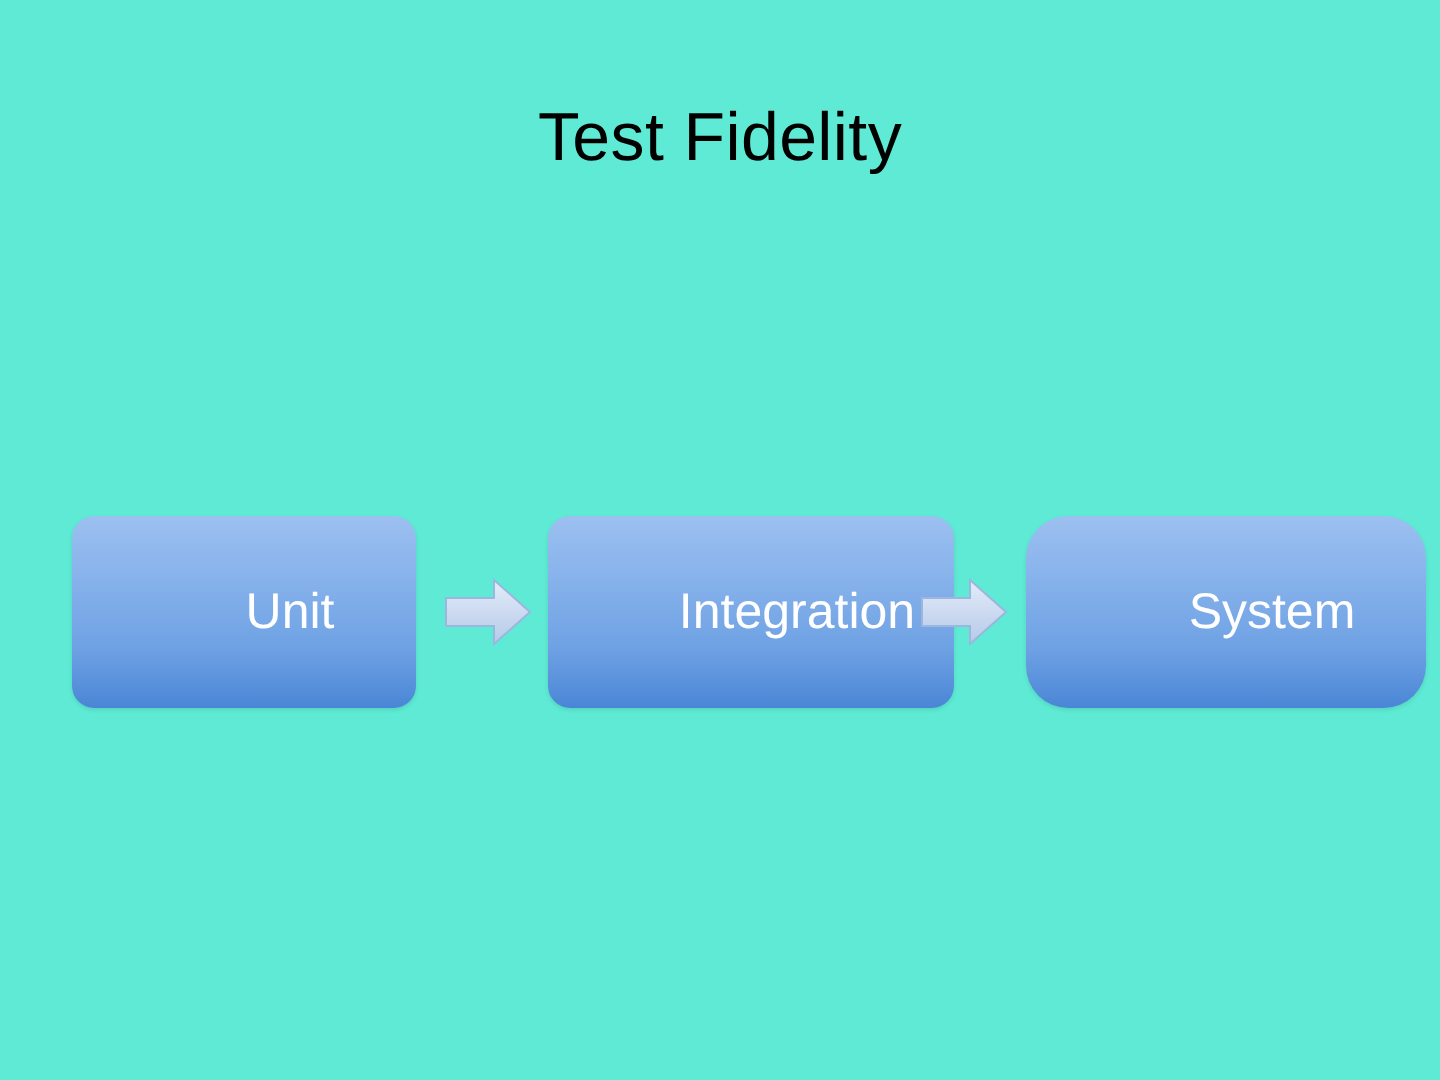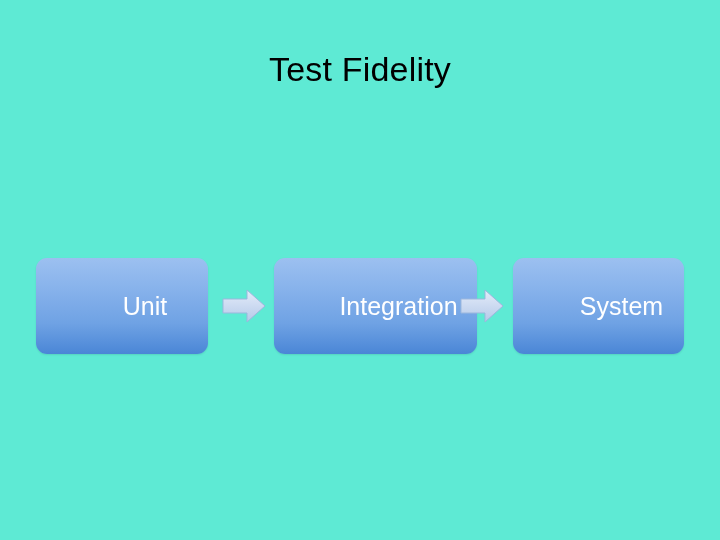--- a/index.html
+++ b/index.html
@@ -57,21 +57,21 @@
     color: #ffffff;
     font-size: 25px;
     font-weight: 400;
     line-height: 29px;
     text-align: center;
     white-space: nowrap;
     margin-left: 46px;
   }
   #node-0 { left: 0px;   width: 172px; }
   #node-1 { left: 238px; width: 203px; }
-  #node-2 { left: 477px; width: 171px; }
+  #node-2 { left: 477px; width: 200px; border-radius: 21px; }
 
   .arrow {
     position: absolute;
     top: 31px;
     width: 44px;
     height: 34px;
   }
   #arrow-0 { left: 186px; }
   #arrow-1 { left: 424px; }
   .arrow svg { display: block; width: 44px; height: 34px; }

